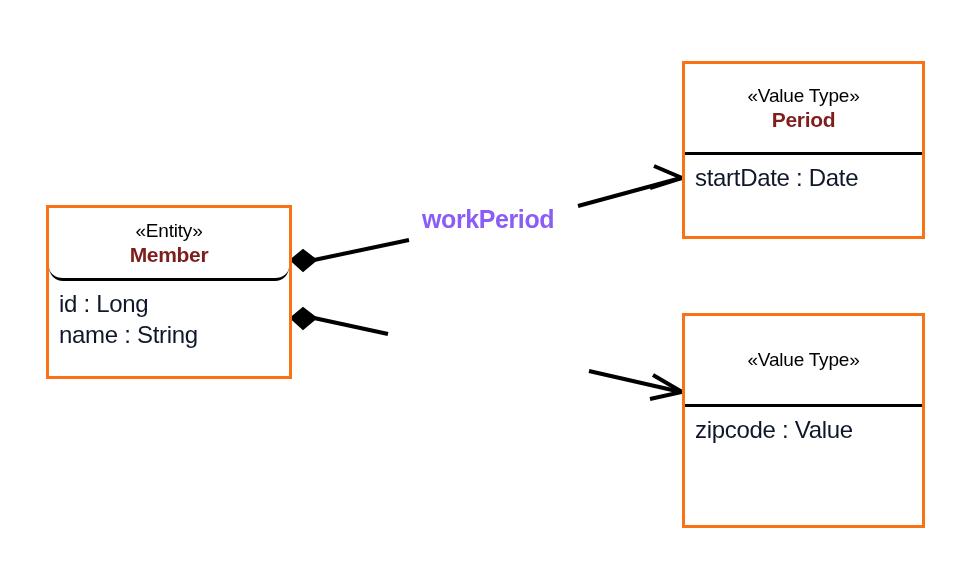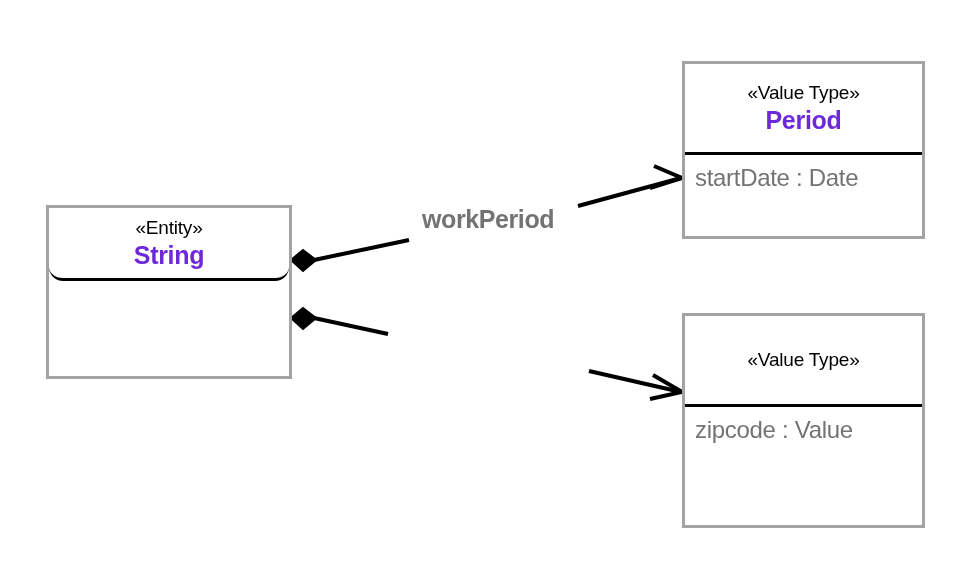--- a/index.html
+++ b/index.html
@@ -17,21 +17,21 @@
     height: 563px;
     background: #ffffff;
     overflow: hidden;
   }
 
   
   .uml-class {
     position: absolute;
     box-sizing: border-box;
     background: #ffffff;
-    border: 3px solid #a3a3a3;
+    border: 3px solid #f97316;
     display: flex;
     flex-direction: column;
   }
   .uml-header {
     box-sizing: border-box;
     display: flex;
     flex-direction: column;
     align-items: center;
     justify-content: center;
     border-bottom: 3px solid #000000;
@@ -39,50 +39,50 @@
   }
   .uml-stereotype {
     font-size: 19px;
     line-height: 1.22;
     color: #000000;
     font-weight: 400;
     letter-spacing: -0.2px;
     white-space: nowrap;
   }
   .uml-name {
-    font-size: 25px;
+    font-size: 21px;
     line-height: 1.2;
     font-weight: 700;
-    color: #6d28d9;
+    color: #7f1d1d;
     letter-spacing: -0.3px;
     white-space: nowrap;
   }
   .uml-attrs {
     box-sizing: border-box;
     flex: 1;
     padding: 7px 10px 6px 10px;
     display: flex;
     flex-direction: column;
     justify-content: flex-start;
   }
   .uml-attr {
     font-size: 24px;
     line-height: 1.30;
-    color: #737373;
+    color: #0f172a;
     font-weight: 400;
     letter-spacing: -0.3px;
     white-space: nowrap;
   }
 
   
   .assoc-label {
     position: absolute;
     font-size: 25px;
     font-weight: 700;
-    color: #737373;
+    color: #8b5cf6;
     letter-spacing: -0.4px;
     white-space: nowrap;
     background: transparent;
   }
 
   
   #connectors {
     position: absolute;
     left: 0;
     top: 0;
@@ -117,21 +117,25 @@
 
       <line x1="589" y1="371" x2="681" y2="392" stroke="#000000" stroke-width="4" stroke-linecap="butt"></line>
 
       <polyline points="653,375 682,392 650,399" fill="none" stroke="#000000" stroke-width="4" stroke-linecap="butt" stroke-linejoin="miter"></polyline>
     </g>
   </svg>
 
   <div class="uml-class" id="box-member" style="left:46px; top:205px; width:246px; height:174px;">
     <div class="uml-header" style="height:73px;border-radius:14px;">
       <div class="uml-stereotype">«Entity»</div>
-      <div class="uml-name">String</div>
+      <div class="uml-name">Member</div>
+    </div>
+    <div class="uml-attrs">
+      <div class="uml-attr">id : Long</div>
+      <div class="uml-attr">name : String</div>
     </div>
   </div>
 
   <div class="uml-class" id="box-period" style="left:682px; top:61px; width:243px; height:178px;">
     <div class="uml-header" style="height:91px;">
       <div class="uml-stereotype">«Value Type»</div>
       <div class="uml-name">Period</div>
     </div>
     <div class="uml-attrs">
       <div class="uml-attr">startDate : Date</div>

